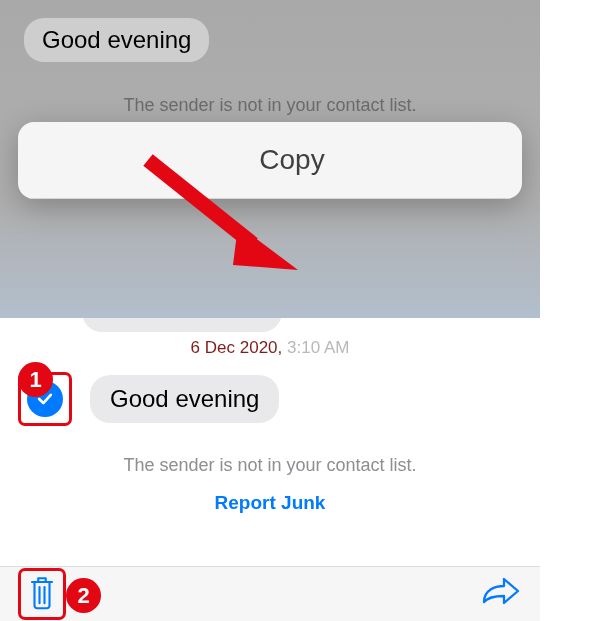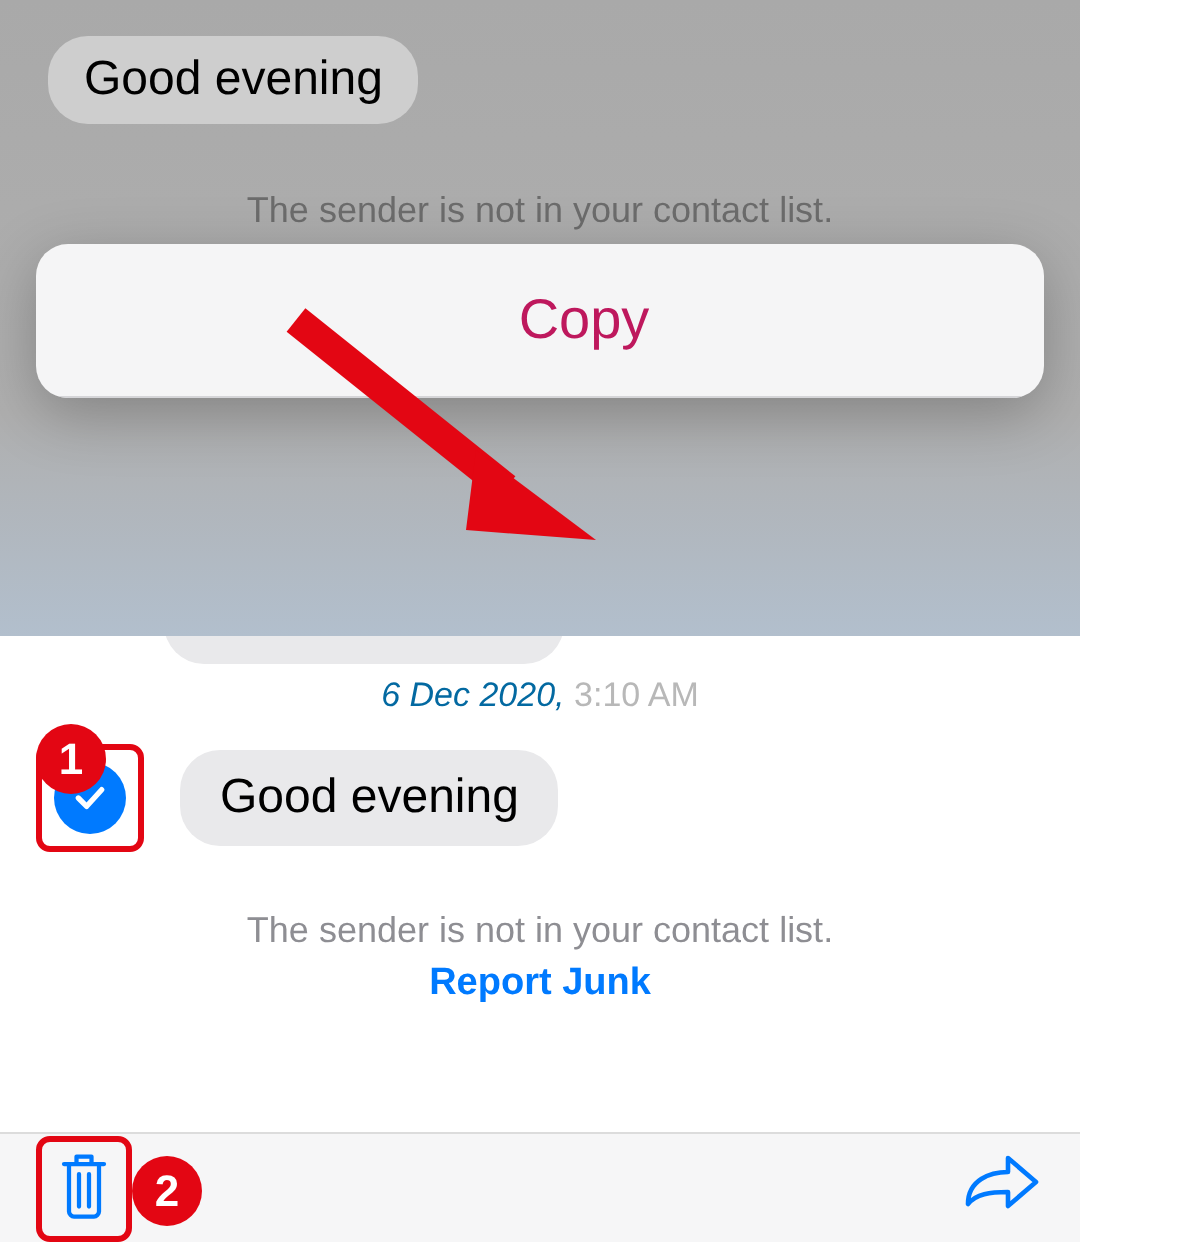--- a/index.html
+++ b/index.html
@@ -53,21 +53,21 @@
       top: 122px;
       left: 18px;
       right: 18px;
       background: #f5f5f6;
       border-radius: 16px;
       box-shadow: 0 8px 30px rgba(0,0,0,0.25);
       overflow: hidden;
     }
     .popup-item {
       text-align: center;
-      color: #be185d;
+      color: #404040;
       font-size: 28px;
       padding: 22px 0;
       cursor: pointer;
       margin-left: 44px;
     }
     .popup-divider {
       height: 1px;
       background: #d5d5d8;
       width: 100%;
     }
@@ -96,22 +96,21 @@
       background: #ffffff;
     }
     .date-row {
       text-align: center;
       padding-top: 20px;
       padding-bottom: 10px;
       font-size: 17px;
       color: #b8b8b8;
     }
     .date-row .date-part {
-      color: #0369a1;
-      font-style: italic;
+      color: #7f1d1d;
     }
     .msg-row {
       display: flex;
       align-items: center;
       padding: 4px 18px;
       gap: 18px;
     }
     .check-circle {
       width: 36px;
       height: 36px;
@@ -145,21 +144,21 @@
       font-size: 18px;
       color: #8e8e93;
       font-weight: 500;
       margin-top: 25px;
     }
     .report-junk {
       text-align: center;
       color: #007aff;
       font-weight: 700;
       font-size: 19px;
-      margin-top: 5px;
+      margin-top: 16px;
       cursor: pointer;
     }
     .toolbar {
       position: absolute;
       bottom: 0;
       left: 0;
       right: 0;
       height: 55px;
       background: #f6f6f7;
       border-top: 1px solid #dcdcdc;

